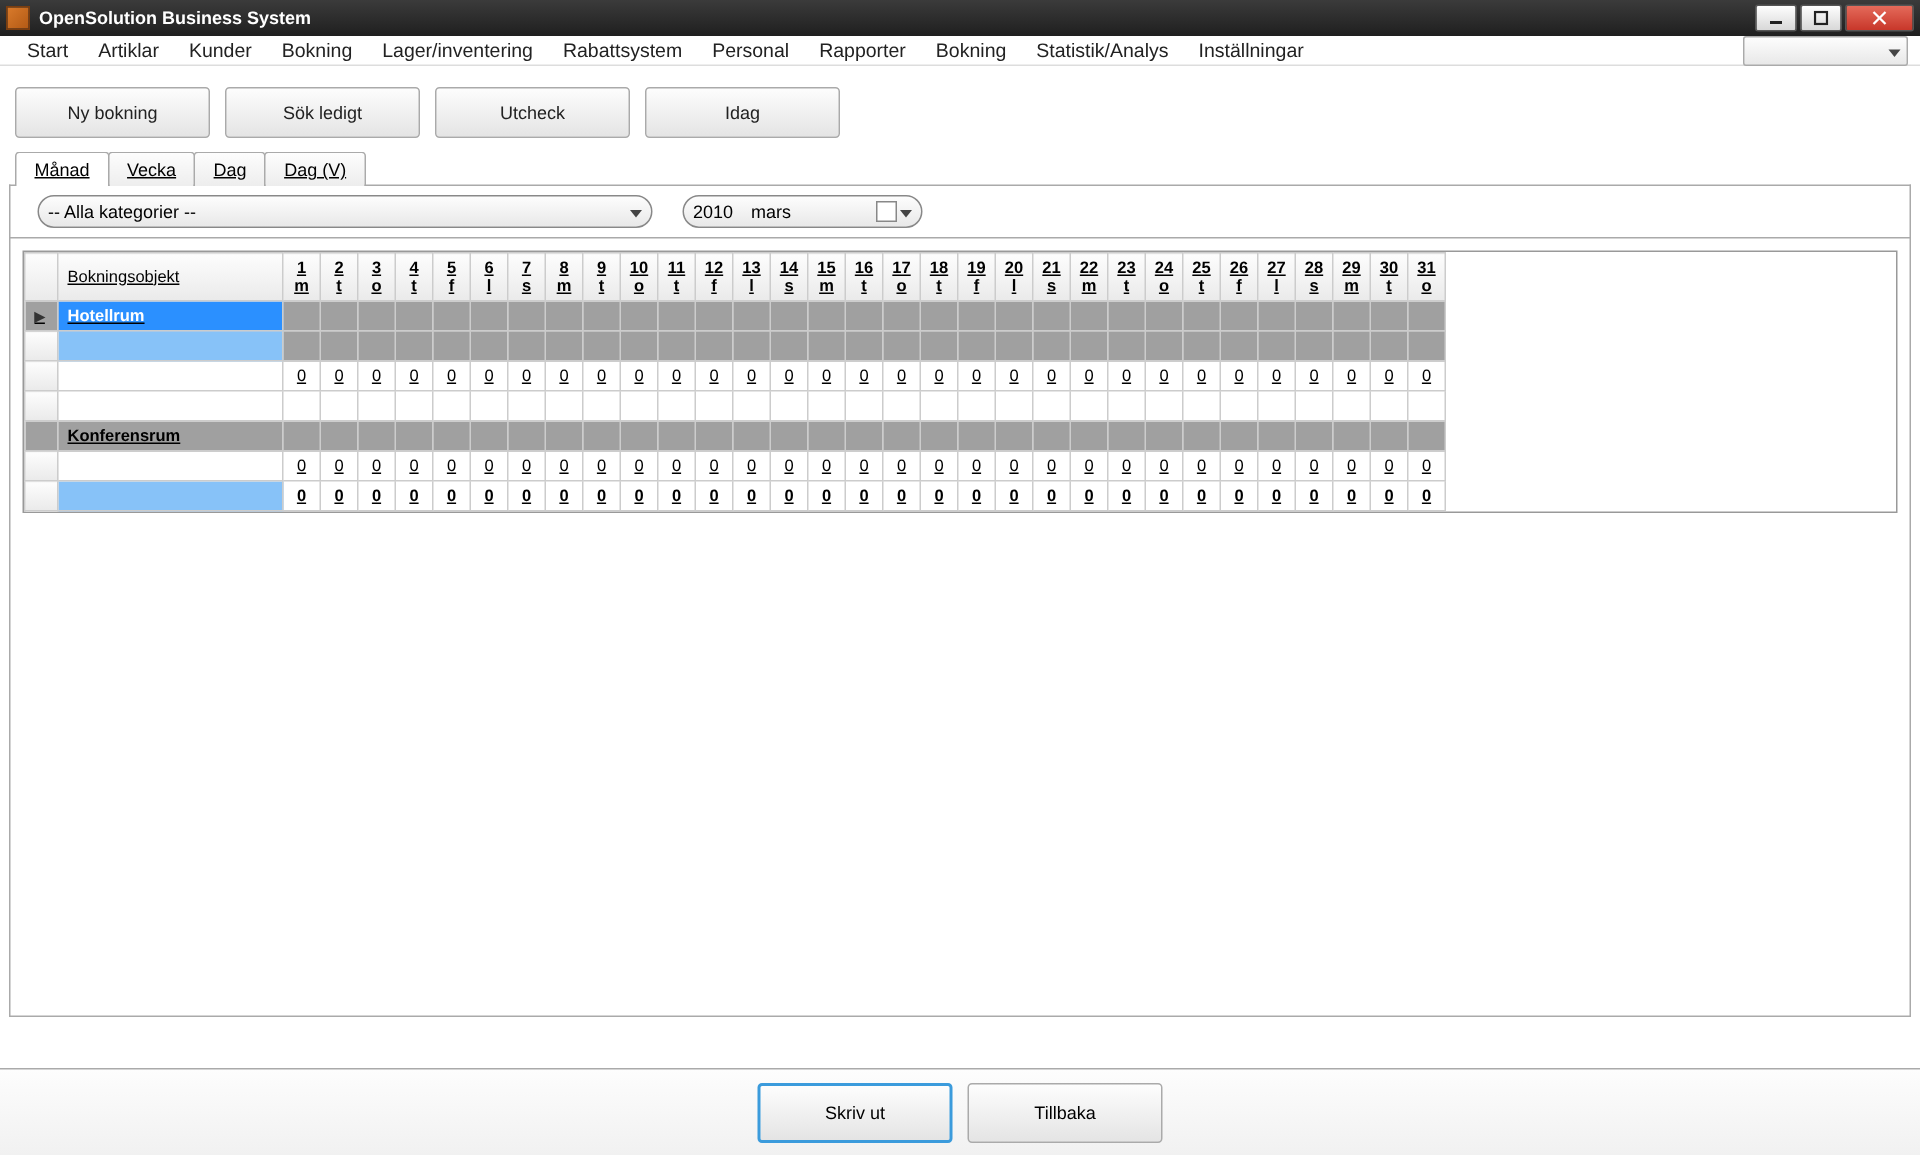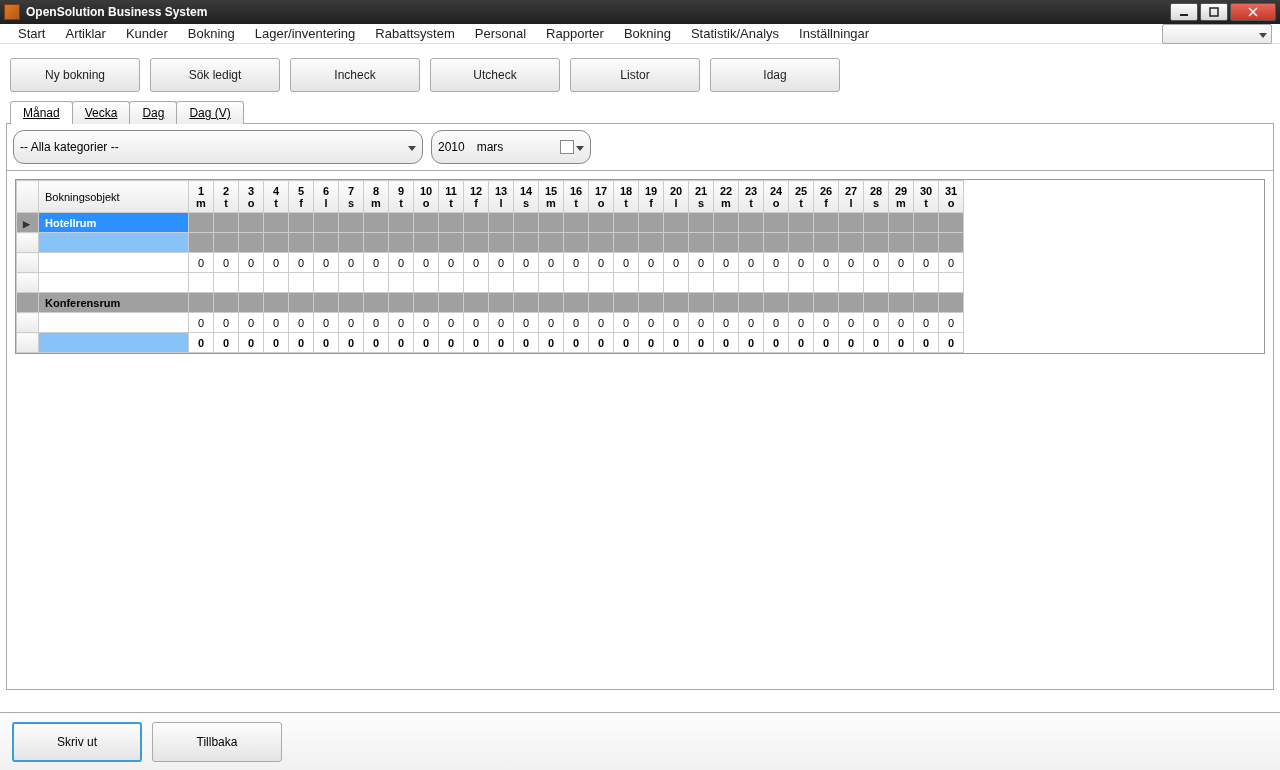--- a/index.html
+++ b/index.html
@@ -24,48 +24,48 @@
 .toolbar { padding: 14px 10px 8px 10px; display:flex; gap:10px; }
 .big-btn { width: 130px; height: 34px; background: linear-gradient(#fdfdfd,#e4e4e4); border:1px solid #aaa; border-radius:3px; display:flex; align-items:center; justify-content:center; cursor:pointer; font-size:12px; color:#222;}
 
 
 .tabstrip { display:flex; padding-left:10px;text-decoration:underline; }
 .tab { padding:4px 12px; border:1px solid #aaa; border-bottom:none; background:linear-gradient(#fdfdfd,#ededed); cursor:pointer; font-size:12px; margin-right:-1px; border-top-left-radius:3px; border-top-right-radius:3px; position:relative; top:1px;}
 .tab.active { background:#fff; z-index:2; }
 
 
 .filterbar { border:1px solid #aaa; margin:0 6px 0 6px; padding:6px; display:flex; gap:8px; align-items:center; border-bottom:none;}
-.dropdown { height:34px; border:1px solid #888; background:linear-gradient(#fdfdfd,#e8e8e8); display:flex; align-items:center; padding:0 6px; cursor:pointer; border-radius:11px; position:relative;}
+.dropdown { height:22px; border:1px solid #888; background:linear-gradient(#fdfdfd,#e8e8e8); display:flex; align-items:center; padding:0 6px; cursor:pointer; border-radius:11px; position:relative;margin-left:12px;}
 .dropdown .caret { margin-left:auto; }
 .category-dd { width:410px; }
 .date-dd { width:160px; display:flex; gap:12px; }
 .cal-icon { width:14px; height:14px; border:1px solid #888; background:#fff; display:inline-block; }
 
 
 .grid-wrap { border:1px solid #aaa; margin:0 6px; height: 520px; padding:8px; overflow:hidden; }
 .grid-inner { border:1px solid #999; background:#fff; }
-table { border-collapse: collapse; }
+table { border-collapse: collapse; text-decoration: underline; }
 th, td { border:1px solid #ccc; font-size:11px; text-align:center; }
 .rowhead-col { width:22px; background:linear-gradient(#fdfdfd,#eaeaea); }
 .objcol-head { width:150px; text-align:left; padding:4px 6px; font-weight:normal; background:linear-gradient(#fdfdfd,#eaeaea); height:32px;}
 .daycol { width:25px; background:linear-gradient(#fdfdfd,#eaeaea); padding:2px 0;}
 .daycol .daynum { display:block; }
 .daycol .dayltr { display:block; }
 .cat-row td, .cat-row th { background:#a0a0a0; color:#000; font-weight:bold; text-align:left; padding:3px 6px; height:20px;}
 .data-row td { height:20px; }
 .data-row .objcell { text-align:left; padding-left:6px; }
 .row-marker { background:linear-gradient(#fdfdfd,#eaeaea); }
 .arrow-marker::before { content:"▶"; font-size:9px; color:#333; }
 .bold-row td { font-weight:bold; }
 .blue-row .objcell { background:#87c2f8; }
 .hotel-sel .objcell { background:#2b90ff; color:#fff; }
 .grey-cells td.valcell { background:#a0a0a0; }
 
 
-.footer { position:absolute; bottom:0; left:0; right:0; height:58px; border-top:1px solid #aaa; background:linear-gradient(#fdfdfd,#f1f1f1); display:flex; justify-content:flex-start; align-items:center; padding:0 12px; gap:10px;}
+.footer { position:absolute; bottom:0; left:0; right:0; height:58px; border-top:1px solid #aaa; background:linear-gradient(#fdfdfd,#f1f1f1); display:flex; justify-content:center; align-items:center; padding:0 12px; gap:10px;}
 .foot-btn { width:130px; height:40px; background:linear-gradient(#fdfdfd,#e4e4e4); border:1px solid #aaa; border-radius:3px; display:flex; align-items:center; justify-content:center; cursor:pointer; font-size:12px;}
 .foot-btn.primary { border:2px solid #3b9bdc; }
 
 .caret::after { content:""; display:inline-block; border-left:4px solid transparent; border-right:4px solid transparent; border-top:5px solid #444; }
 </style>
 </head>
 <body>
 
 <div class="titlebar">
   <div class="app-icon"></div>
@@ -104,23 +104,21 @@
     <div class="menu-item">Inställningar</div>
     <div class="spacer"></div>
   <div class="top-dropdown">
       <span class="caret"></span>
     </div>
 </div>
 
 <div class="toolbar" id="toolbar">
     <div class="big-btn">Ny bokning</div>
     <div class="big-btn">Sök ledigt</div>
-    <div class="big-btn">Incheck</div>
     <div class="big-btn">Utcheck</div>
-    <div class="big-btn">Listor</div>
     <div class="big-btn">Idag</div>
   </div>
 
 <div class="tabstrip" id="tabstrip">
     <div class="tab active">Månad</div>
     <div class="tab">Vecka</div>
     <div class="tab">Dag</div>
     <div class="tab">Dag (V)</div>
   </div>
 

